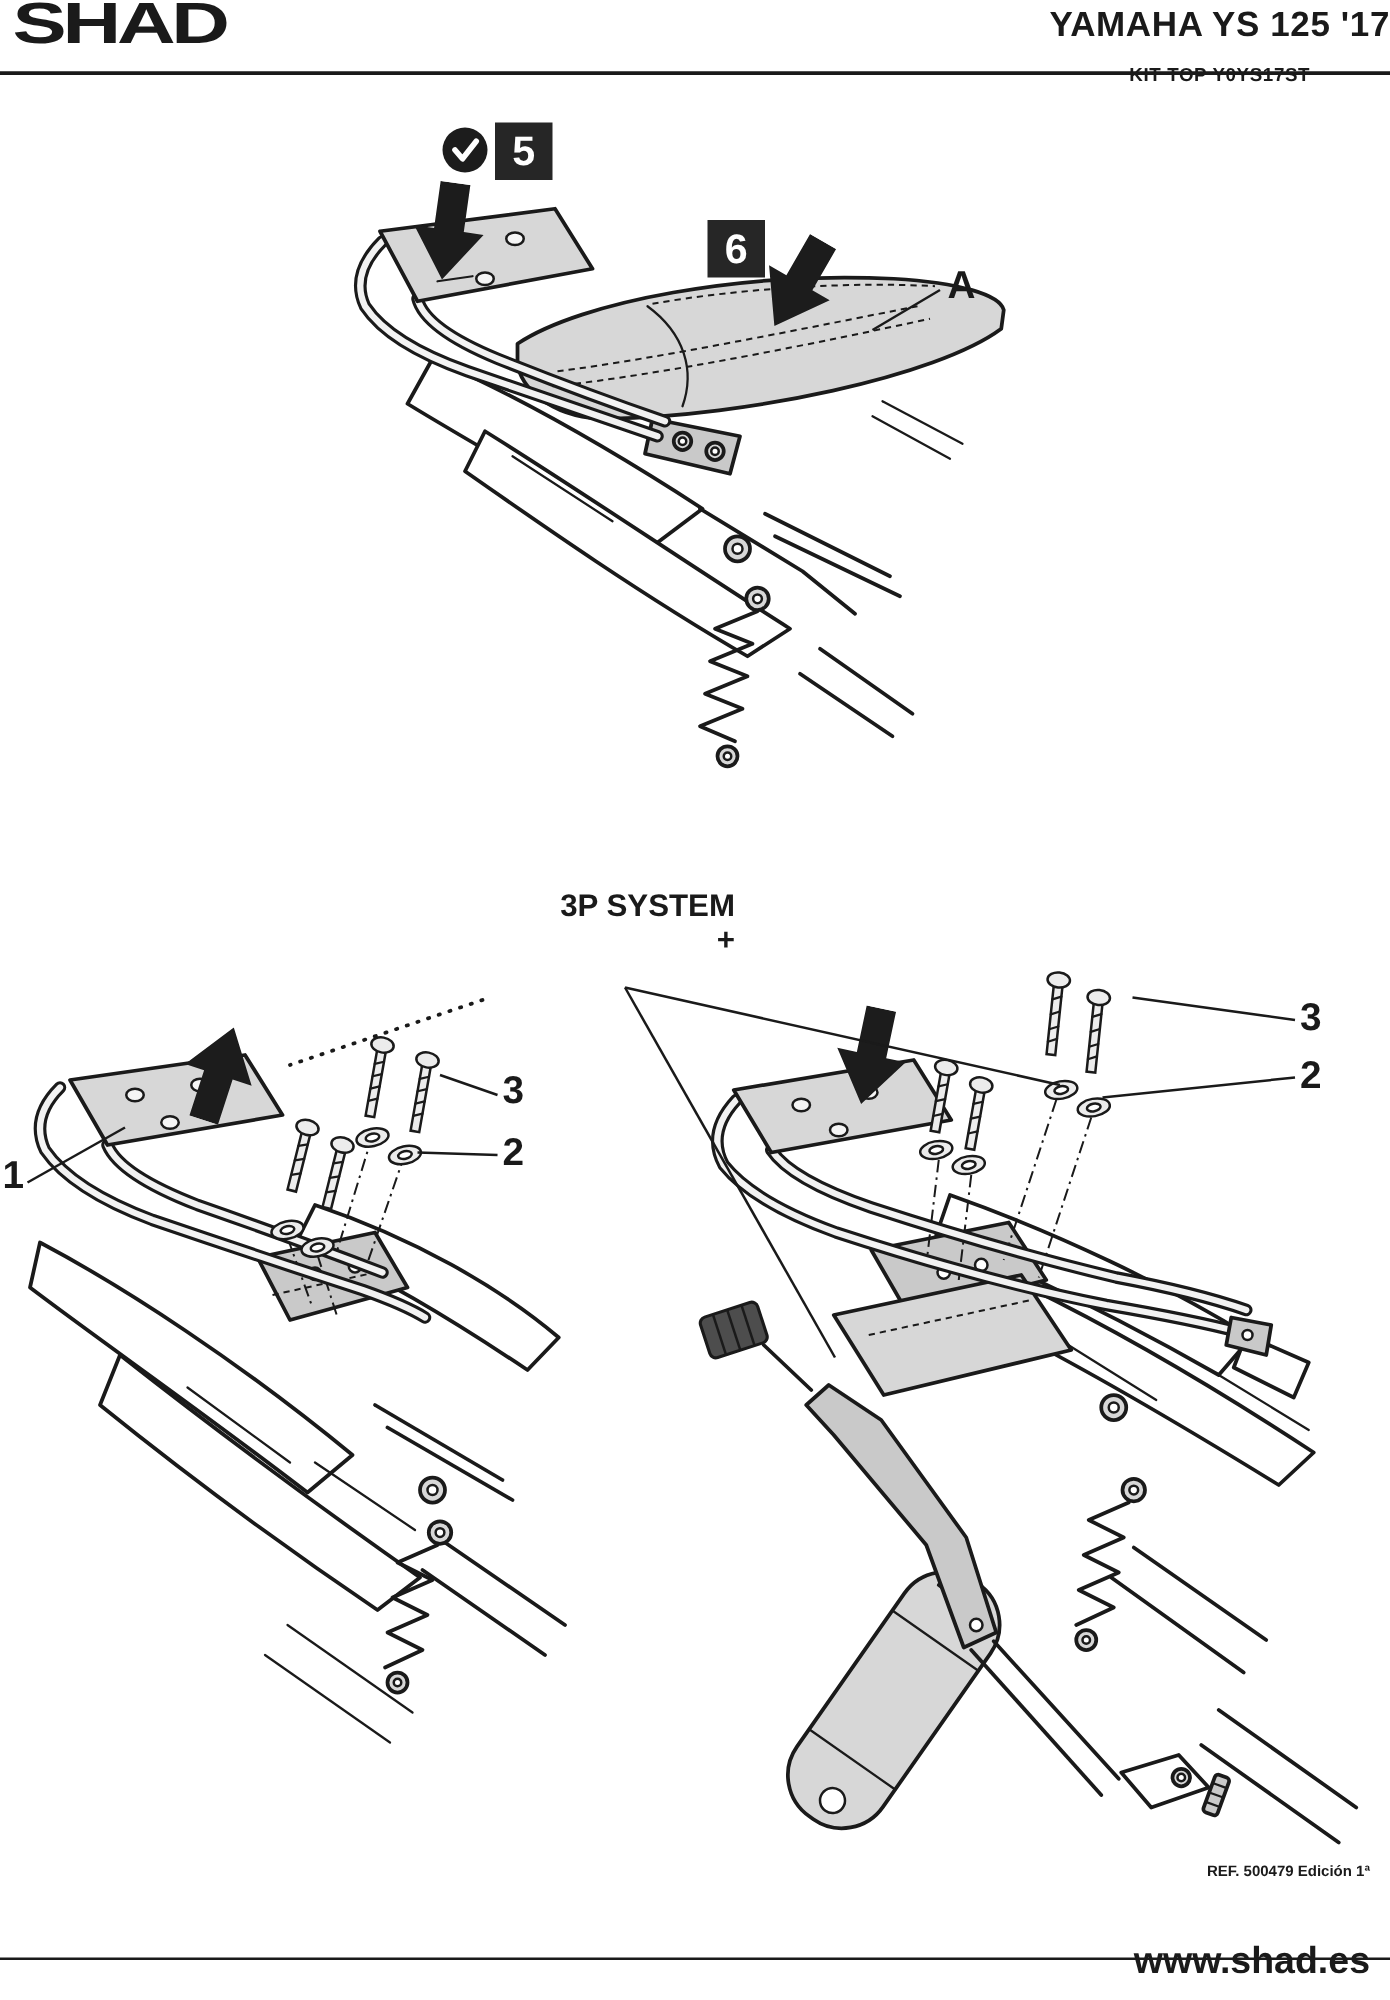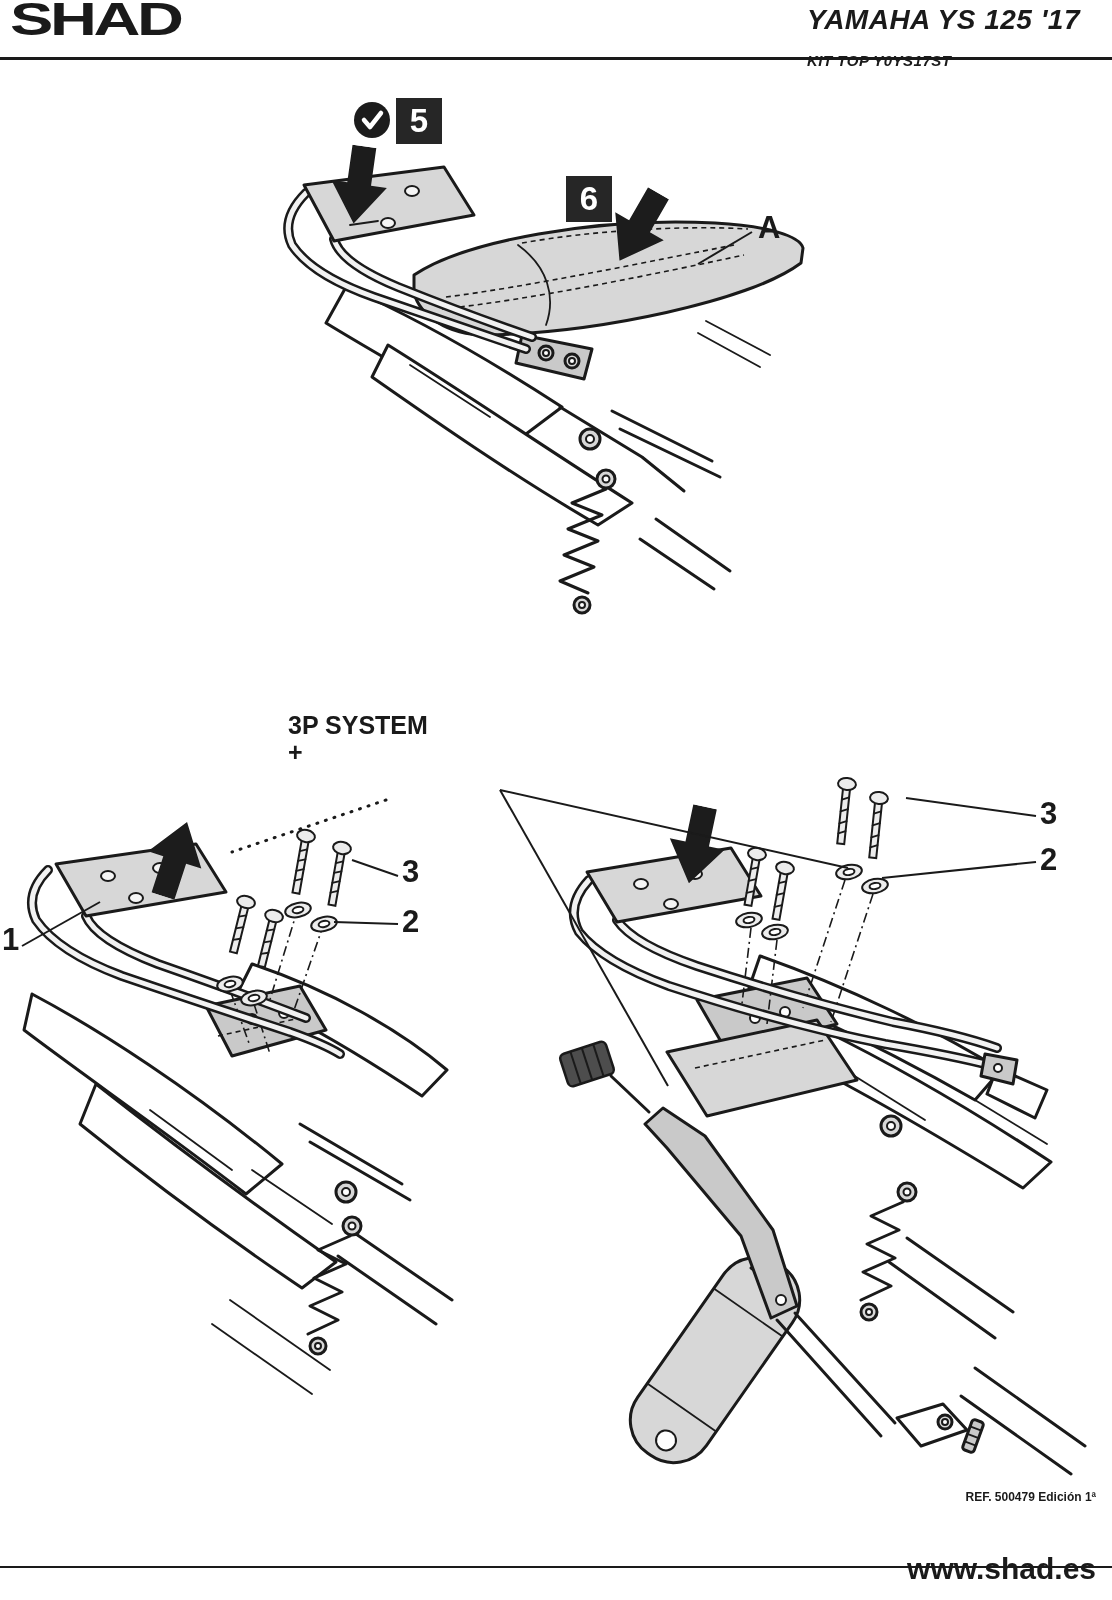--- a/index.html
+++ b/index.html
@@ -8,33 +8,33 @@
     width:1112px; height:1600px; position:relative; overflow:hidden;
     font-family:"Liberation Sans", sans-serif; color:#1a1a1a;
   }
   .abs { position:absolute; }
 
   
   .logo {
     left:10px; top:-8px; font-size:58px; font-weight:900; letter-spacing:-3px;
     transform:scaleY(0.80) scaleX(1.12); transform-origin:left top;
   }
-  .header-right { right:32px; top:4px; text-align:left;font-style:italic; }
+  .header-right { right:0; top:4px; text-align:center; }
   .model { font-size:28px; font-weight:bold; letter-spacing:0.5px; }
   .kit { font-size:15px; font-weight:bold; margin-top:16px; letter-spacing:0.5px; }
   .rule-top { left:0; width:1112px; top:57px; height:3px; background:#1a1a1a; }
 
   
   .website { right:16px; top:1552px; font-size:30px; font-weight:bold; }
   .rule-bottom { left:0; width:1112px; top:1566px; height:2px; background:#1a1a1a; }
   .reference { right:16px; top:1490px; font-size:12px; font-weight:bold; }
 
   
   .part-label { font-size:31px; font-weight:bold; }
-  .system-label { left:288px; top:712px; width:300px; text-align:left;
+  .system-label { left:288px; top:712px; width:300px; text-align:right;
     font-weight:bold; font-size:25px; line-height:27px; }
 
   
   .badge {
     width:46px; height:46px; background:#262626; color:#fff;
     display:flex; align-items:center; justify-content:center;
     font-size:33px; font-weight:bold;
   }
   .check { width:40px; height:40px; }
   .arrow { width:58px; height:78px; }

